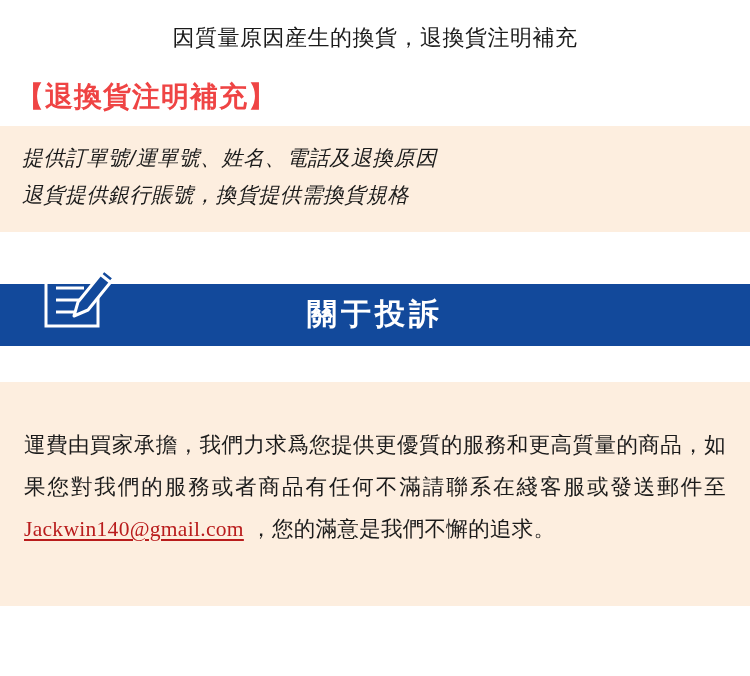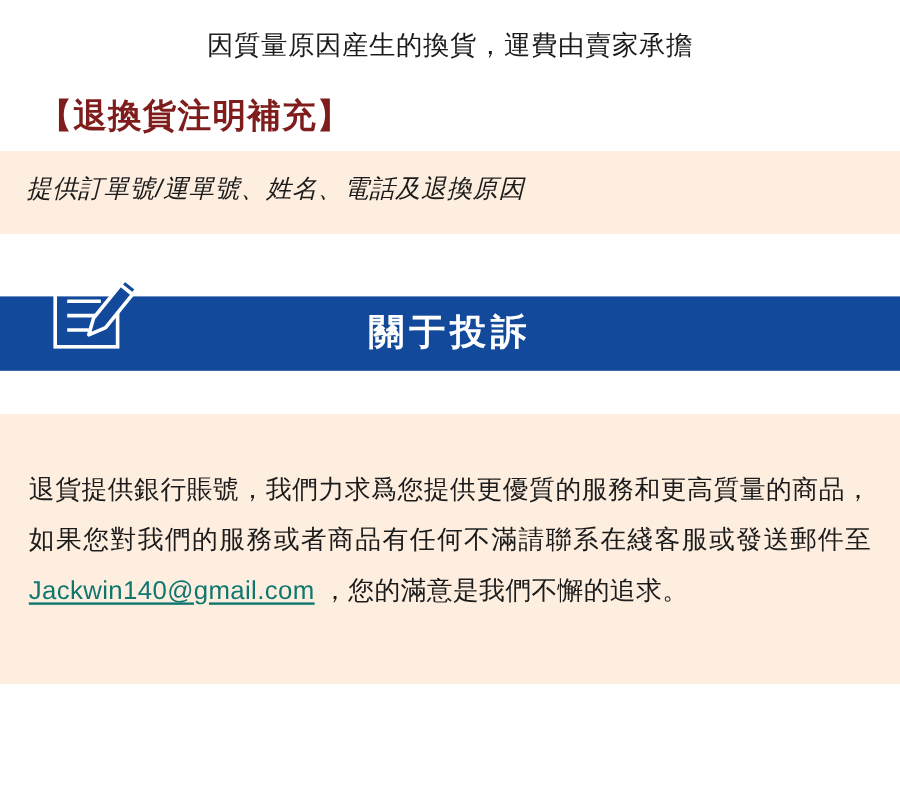--- a/index.html
+++ b/index.html
@@ -30,23 +30,23 @@
     color: #1b1b1b;
     text-align: center;
     letter-spacing: 0.5px;
     padding: 5px 0;
   }
 
   
   .section-heading {
     font-size: 28px;
     font-weight: bold;
-    color: #7f1d1d;
+    color: #ef4444;
     letter-spacing: 1px;
-    padding: 18px 0 10px 32px;
+    padding: 18px 0 10px 16px;
   }
 
   
   .note-box {
     background: #fdeedf;
     margin: 0 0 0 0;
     padding: 14px 22px 18px 22px;
   }
   .note-line {
     font-size: 21px;
@@ -95,54 +95,56 @@
     padding: 22px 24px 34px 24px;
   }
   .complaint-text {
     font-size: 21.5px;
     line-height: 1.95;
     color: #1b1b1b;
     letter-spacing: 0.3px;
     text-align: justify;
   }
   .email-link {
-    color: #0f766e;
+    color: #b91c1c;
     text-decoration: underline;
     text-underline-offset: 3px;
     cursor: pointer;
+    font-family: Liberation Serif, serif;
   }
 </style>
 </head>
 <body>
 
 <div class="page">
 
   <div class="policy-lines">
-    <div class="policy-line">因質量原因産生的換貨，運費由賣家承擔</div>
+    <div class="policy-line">因質量原因産生的換貨，退換貨注明補充</div>
   </div>
 
   <div class="section-heading">【退換貨注明補充】</div>
 
   <div class="note-box">
     <div class="note-line">提供訂單號/運單號、姓名、電話及退換原因</div>
+    <div class="note-line">退貨提供銀行賬號，換貨提供需換貨規格</div>
   </div>
 
   <div class="banner-wrap">
     <div class="banner-bar">
       <span class="banner-title">關于投訴</span>
     </div>
     <span class="banner-icon">
       <svg width="76" height="76" viewBox="0 0 76 76" xmlns="http://www.w3.org/2000/svg">
         <rect x="6" y="14" width="52" height="56" fill="none" stroke="#ffffff" stroke-width="3"></rect>
         <line x1="16" y1="32" x2="44" y2="32" stroke="#ffffff" stroke-width="3"></line>
         <line x1="16" y1="44" x2="44" y2="44" stroke="#ffffff" stroke-width="3"></line>
         <line x1="16" y1="56" x2="34" y2="56" stroke="#ffffff" stroke-width="3"></line>
         <path d="M38 46 L64 14 L74 22 L48 54 L34 60 Z" fill="#12499b" stroke="#ffffff" stroke-width="3" stroke-linejoin="round"></path>
         <line x1="60" y1="18" x2="70" y2="26" stroke="#ffffff" stroke-width="3"></line>
       </svg>
     </span>
   </div>
 
   <div class="complaint-box">
-    <p class="complaint-text"><span>退貨提供銀行賬號，我們力求爲您提供更優質的服務和更高質量的商品，如果您對我們的服務或者商品有任何不滿請聯系在綫客服或發送郵件至 </span><a class="email-link" href="#">Jackwin140@gmail.com</a><span> ，您的滿意是我們不懈的追求。</span></p>
+    <p class="complaint-text"><span>運費由買家承擔，我們力求爲您提供更優質的服務和更高質量的商品，如果您對我們的服務或者商品有任何不滿請聯系在綫客服或發送郵件至 </span><a class="email-link" href="#">Jackwin140@gmail.com</a><span> ，您的滿意是我們不懈的追求。</span></p>
   </div>
 
 </div>
 
 </body></html>

